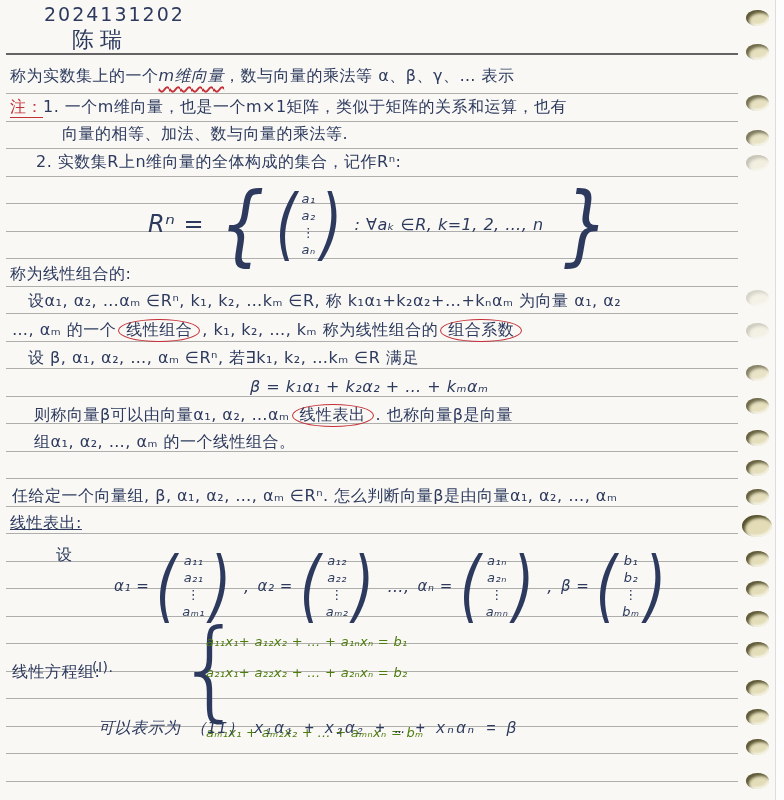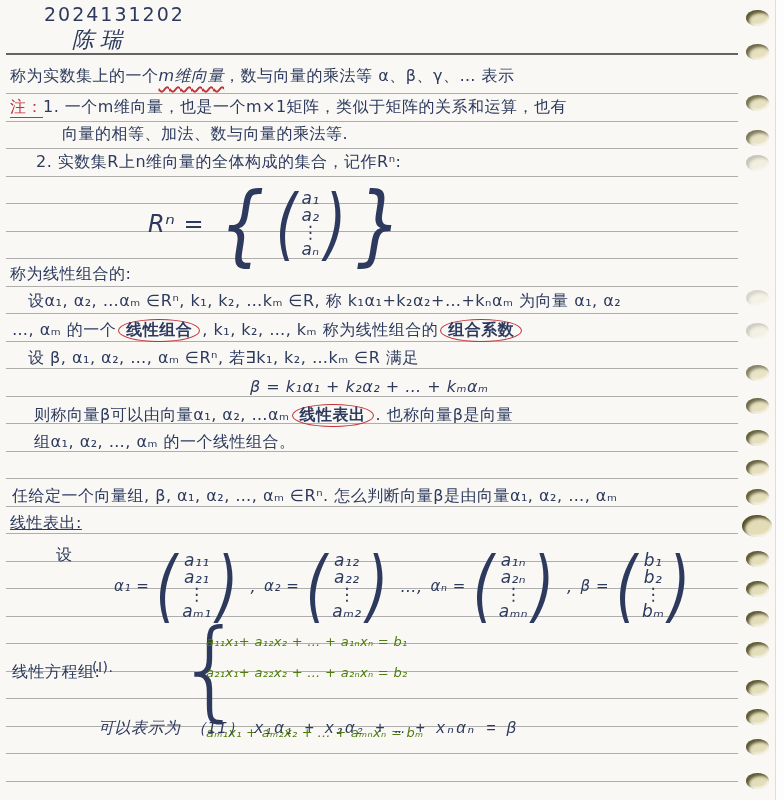--- a/index.html
+++ b/index.html
@@ -11,32 +11,32 @@
   #paper{position:absolute;inset:0;}
   .rule{position:absolute;left:6px;width:732px;height:1px;background:#8f8f8f;opacity:.7;}
   .rule.margin{height:2px;background:#4a4a4a;opacity:.85;}
   .edge{position:absolute;right:0;top:0;width:8px;height:800px;background:#fdfdfd;border-left:1px solid #ddd;}
   .hole{position:absolute;border-radius:50%;background:#e3dcb6;
         box-shadow:inset 3px 3px 3px rgba(60,55,20,.85), inset -1px -2px 2px rgba(255,255,255,.65);}
   .ln{position:absolute;white-space:nowrap;color:#2d3a5e;font-size:16px;letter-spacing:.5px;}
   .red{color:#c43038;}
   .red-ul{border-bottom:1.6px solid #c43038;padding-bottom:1px;}
   .wavy{text-decoration:underline;text-decoration-style:wavy;text-decoration-color:#c43038;text-decoration-thickness:1.5px;text-underline-offset:5px;}
-  .circle{display:inline-block;border:1.6px solid #c43038;border-radius:50%;padding:1px 7px 2px 7px;margin:0 2px;line-height:1.15;font-weight:bold;}
+  .circle{display:inline-block;border:1.6px solid #c43038;border-radius:50%;padding:1px 7px 2px 7px;margin:0 2px;line-height:1.15;}
   .math{font-style:italic;}
   .fx{display:flex;align-items:center;}
   .brace{font-size:88px;font-weight:200;line-height:68px;color:#2d3a5e;transform:scaleX(.8);}
   .paren{font-size:78px;font-weight:200;line-height:66px;color:#2d3a5e;transform:scaleX(.7);}
-  .col{display:inline-flex;flex-direction:column;justify-content:center;font-size:17px;line-height:17px;text-align:center;color:#2d3a5e;}
+  .col{display:inline-flex;flex-direction:column;justify-content:center;font-size:13px;line-height:17px;text-align:center;color:#2d3a5e;}
   .col span{display:block;}
   .vec{display:flex;align-items:center;margin:0 2px;}
   .vec .lhs{font-size:15px;margin-right:2px;text-align:right;}
   .sys-eq{position:absolute;font-size:13px;color:#4d7c0f;white-space:nowrap;font-style:italic;letter-spacing:.3px;}
   .date{font-size:19px;letter-spacing:2px;}
-  .name{font-size:22px;letter-spacing:6px;font-style:italic;}
+  .name{font-size:22px;letter-spacing:6px;}
 </style>
 </head>
 <body>
 
 <div id="paper">
     <div class="rule margin" style="top: 53px;"></div>
     <div class="rule" style="top: 93px;"></div>
     <div class="rule" style="top: 120.5px;"></div>
     <div class="rule" style="top: 148px;"></div>
     <div class="rule" style="top: 175.5px;"></div>
@@ -103,20 +103,21 @@
   <span style="font-size:24px;margin-right:10px;">Rⁿ =</span>
   <span class="brace">{</span>
   <span class="paren">(</span>
   <span class="col">
     <span>a₁</span>
     <span>a₂</span>
     <span>⋮</span>
     <span>aₙ</span>
   </span>
   <span class="paren">)</span>
+  <span style="font-size:16px;margin:0 14px 0 8px;">:   ∀aₖ ∈R,  k=1, 2, …, n</span>
   <span class="brace">}</span>
 </div>
 
 <div class="ln" style="left:10px;top:264px;">称为线性组合的:</div>
 <div class="ln" style="left:28px;top:291px;">设α₁, α₂, …αₘ ∈Rⁿ, k₁, k₂, …kₘ ∈R, 称 k₁α₁+k₂α₂+…+kₙαₘ 为向量 α₁, α₂</div>
 <div class="ln" style="left:12px;top:319px;">
   <span>…, αₘ 的一个</span><span class="circle">线性组合</span><span>, k₁, k₂, …, kₘ 称为线性组合的</span><span class="circle">组合系数</span>
 </div>
 <div class="ln" style="left:28px;top:348px;">设 β, α₁, α₂, …, αₘ ∈Rⁿ, 若∃k₁, k₂, …kₘ ∈R 满足</div>
 <div class="ln math" style="left:250px;top:377px;">β = k₁α₁ + k₂α₂ + … + kₘαₘ</div>

